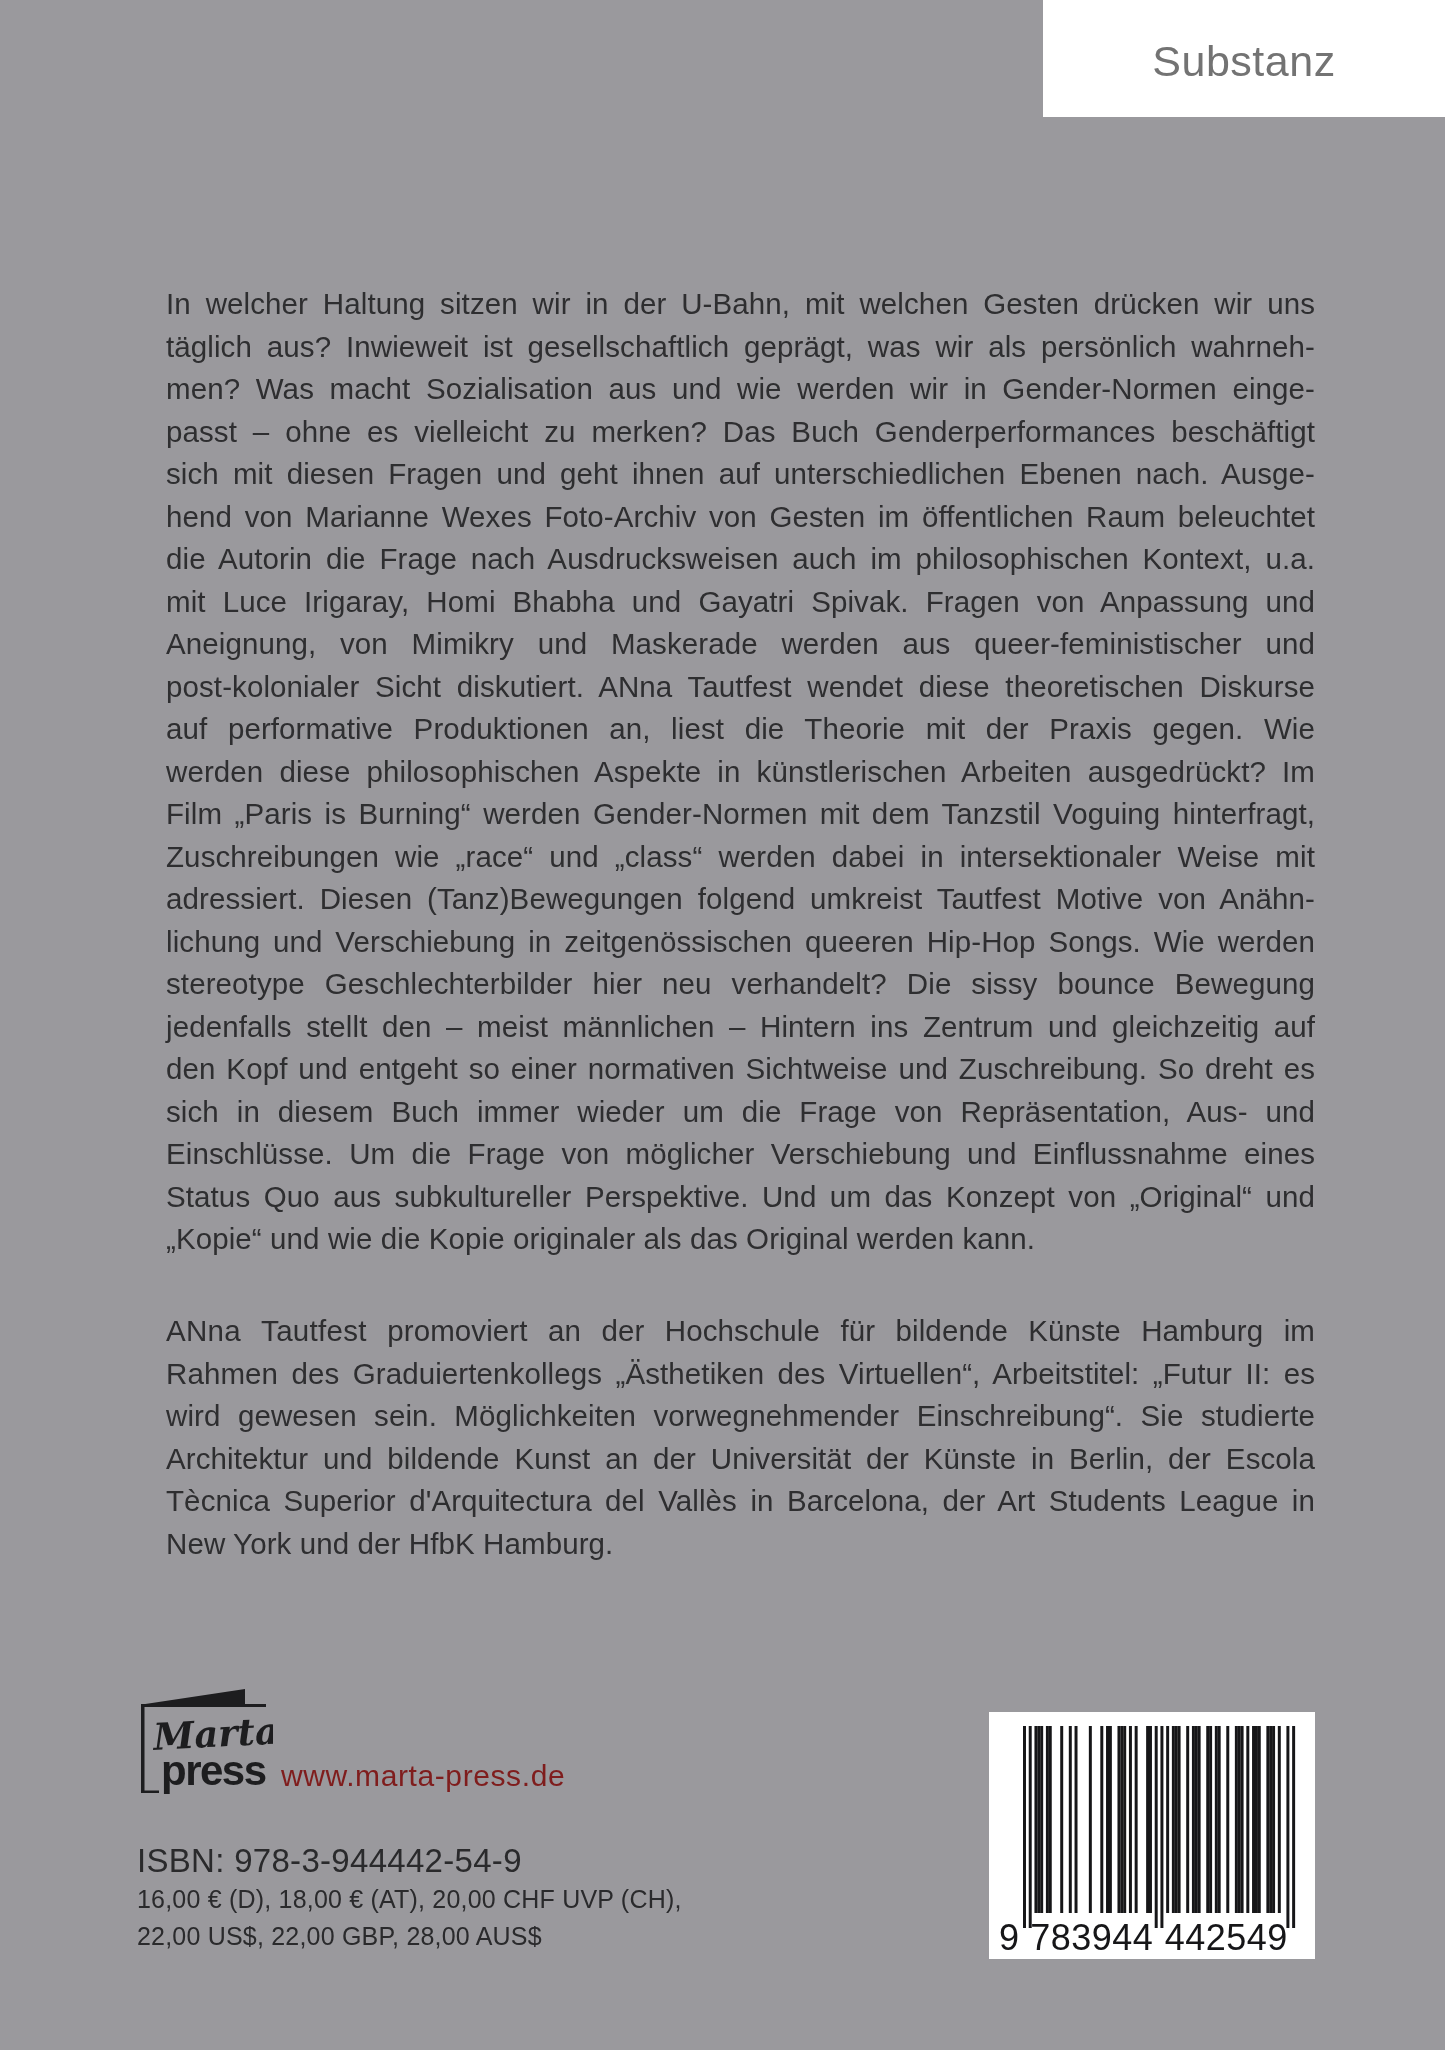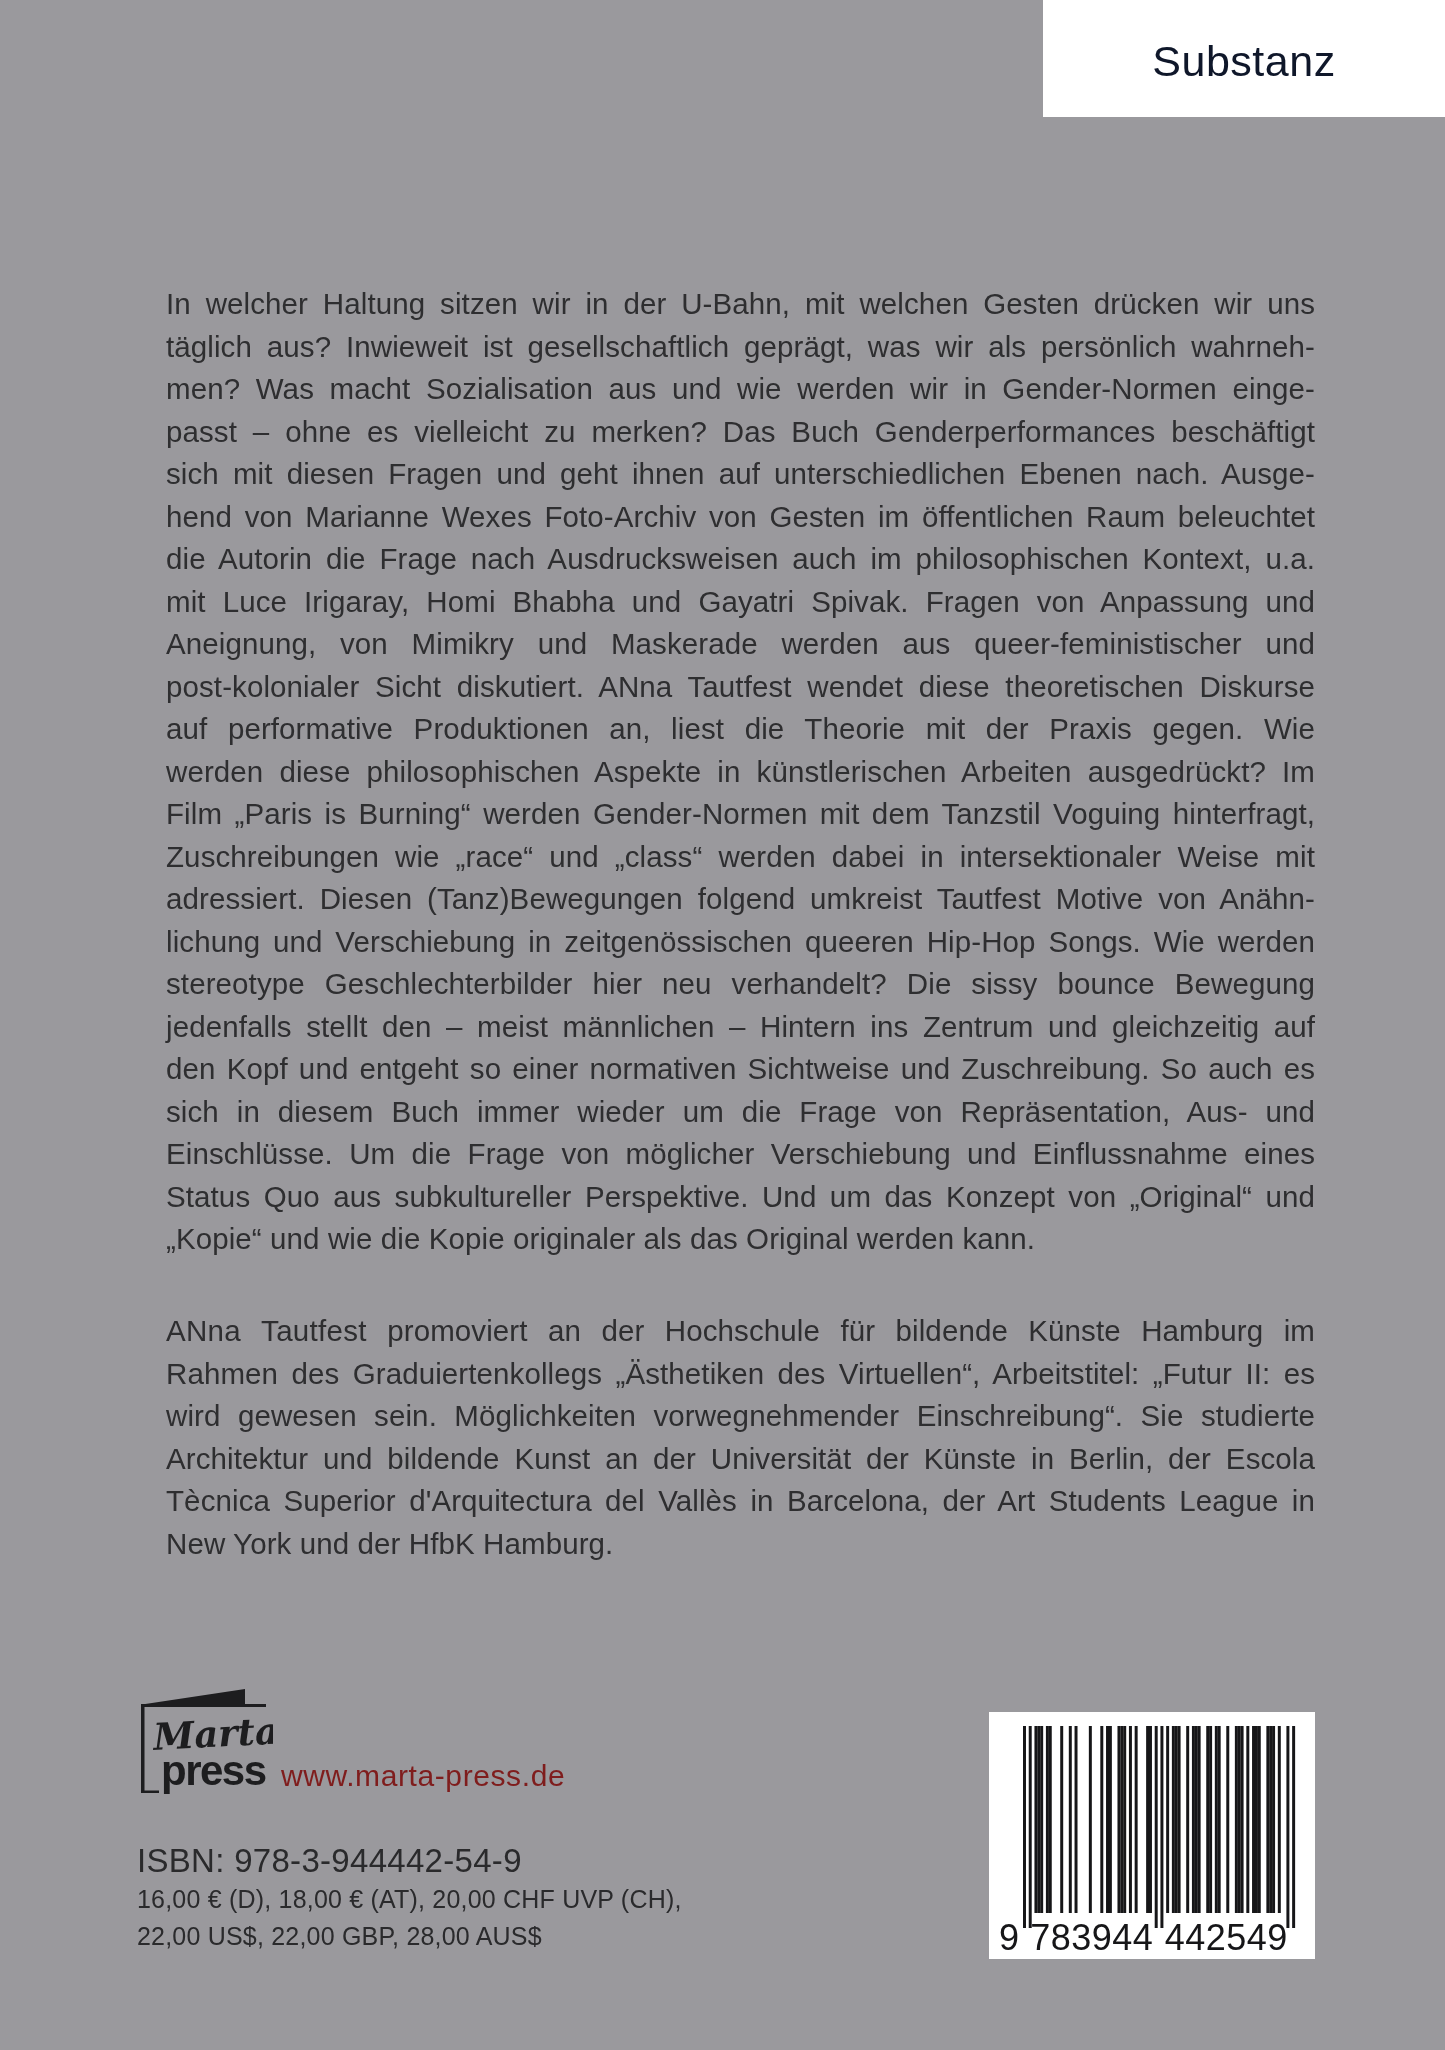--- a/index.html
+++ b/index.html
@@ -11,21 +11,21 @@
     color: #2e2e30;
     overflow: hidden;
   }
   
   .series-box {
     position: absolute; left: 1043px; top: 0; width: 402px; height: 117px;
     background: #ffffff;
     display: flex; align-items: center; justify-content: center;
   }
   .series-box .series-label {
-    font-size: 43px; color: #0f172a; letter-spacing: 0.5px;
+    font-size: 43px; color: #737373; letter-spacing: 0.5px;
     transform: translateY(3px);
   }
   
   .textblock { position: absolute; left: 137px; width: 1178px; }
   .blurb { top: 283px; }
   .bio   { top: 1310px; }
   .line {
     font-size: 29.5px; line-height: 42.5px;
     white-space: nowrap;
     text-align: justify; text-align-last: justify;
@@ -72,21 +72,21 @@
       <div class="line">Aneignung, von Mimikry und Maskerade werden aus queer-feministischer und</div>
       <div class="line">post-kolonialer Sicht diskutiert. ANna Tautfest wendet diese theoretischen Diskurse</div>
       <div class="line">auf performative Produktionen an, liest die Theorie mit der Praxis gegen. Wie</div>
       <div class="line">werden diese philosophischen Aspekte in künstlerischen Arbeiten ausgedrückt? Im</div>
       <div class="line">Film „Paris is Burning“ werden Gender-Normen mit dem Tanzstil Voguing hinterfragt,</div>
       <div class="line">Zuschreibungen wie „race“ und „class“ werden dabei in intersektionaler Weise mit</div>
       <div class="line">adressiert. Diesen (Tanz)Bewegungen folgend umkreist Tautfest Motive von Anähn-</div>
       <div class="line">lichung und Verschiebung in zeitgenössischen queeren Hip-Hop Songs. Wie werden</div>
       <div class="line">stereotype Geschlechterbilder hier neu verhandelt? Die sissy bounce Bewegung</div>
       <div class="line">jedenfalls stellt den – meist männlichen – Hintern ins Zentrum und gleichzeitig auf</div>
-      <div class="line">den Kopf und entgeht so einer normativen Sichtweise und Zuschreibung. So auch es</div>
+      <div class="line">den Kopf und entgeht so einer normativen Sichtweise und Zuschreibung. So dreht es</div>
       <div class="line">sich in diesem Buch immer wieder um die Frage von Repräsentation, Aus- und</div>
       <div class="line">Einschlüsse. Um die Frage von möglicher Verschiebung und Einflussnahme eines</div>
       <div class="line">Status Quo aus subkultureller Perspektive. Und um das Konzept von „Original“ und</div>
       <div class="line last">„Kopie“ und wie die Kopie originaler als das Original werden kann.</div>
     </div>
 
   <div class="textblock bio" id="bio">
       <div class="line"><b>ANna Tautfest</b> promoviert an der Hochschule für bildende Künste Hamburg im</div>
       <div class="line">Rahmen des Graduiertenkollegs „Ästhetiken des Virtuellen“, Arbeitstitel: „Futur II: es</div>
       <div class="line">wird gewesen sein. Möglichkeiten vorwegnehmender Einschreibung“. Sie studierte</div>

